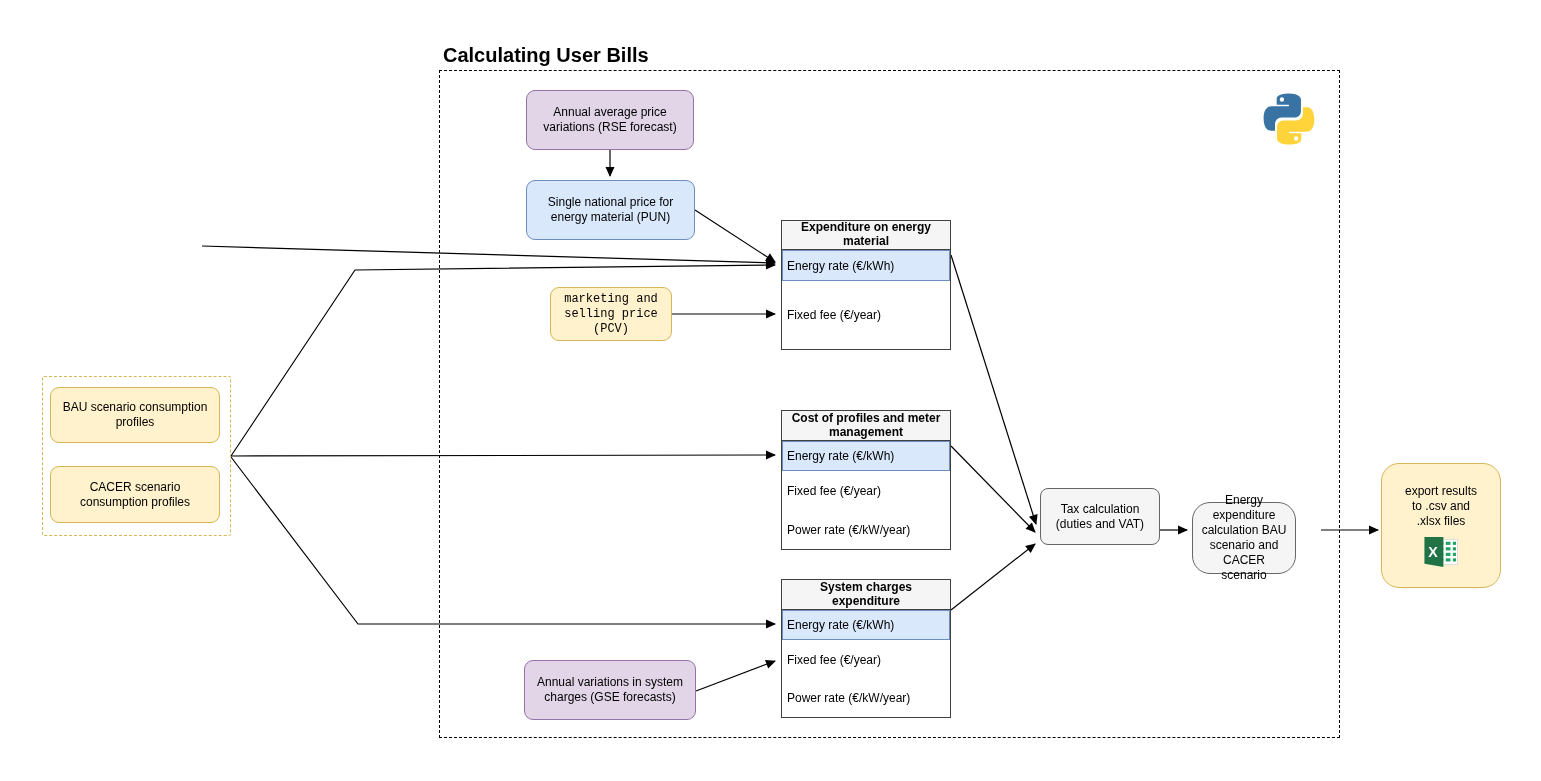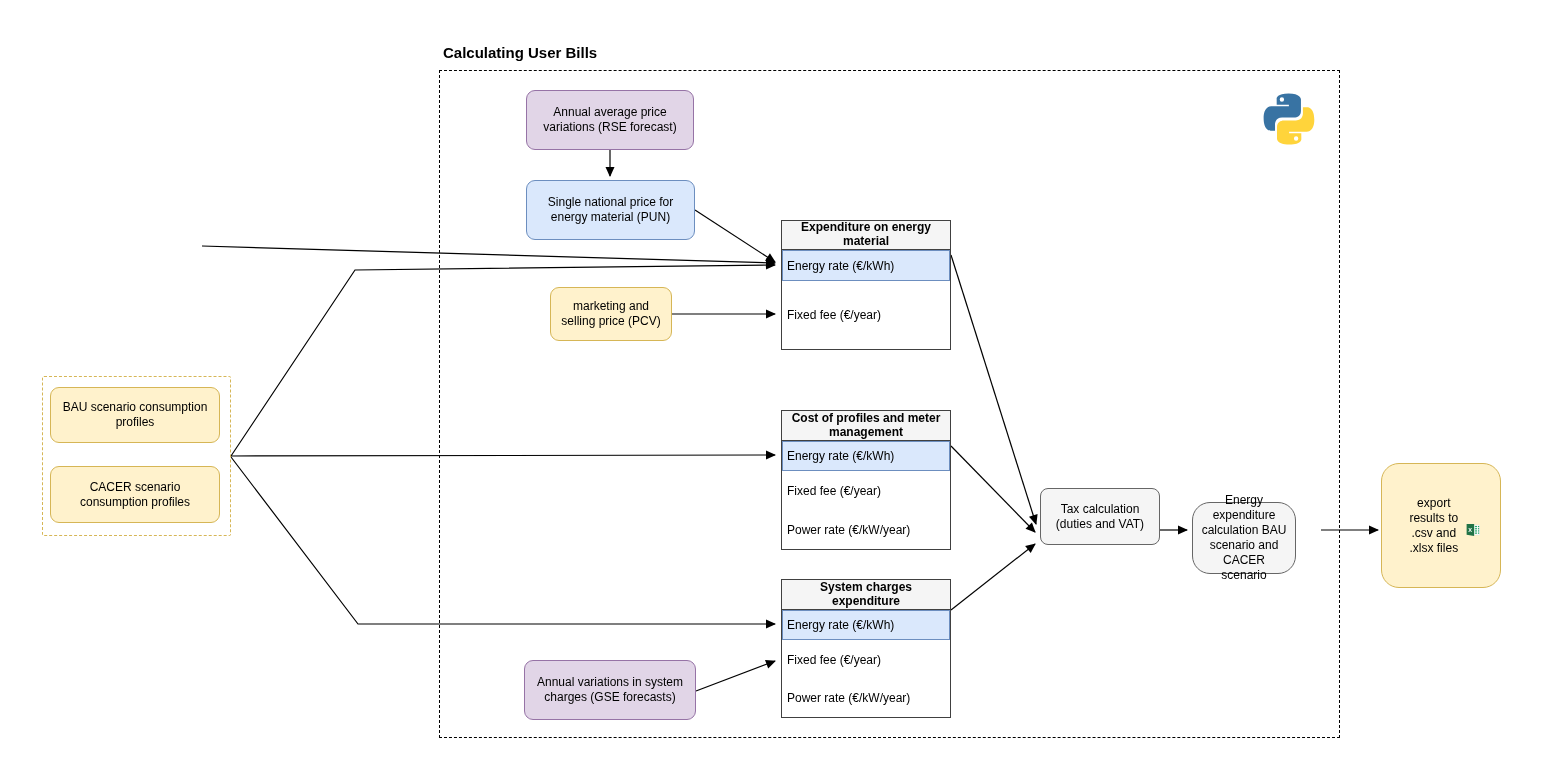--- a/index.html
+++ b/index.html
@@ -3,21 +3,21 @@
 <meta charset="utf-8">
 <style>
   html,body{margin:0;padding:0;background:#ffffff;}
   .canvas{
     position:relative;width:1541px;height:781px;background:#ffffff;
     font-family:"Liberation Sans","DejaVu Sans",sans-serif;color:#000;overflow:hidden;
   }
   .layer{position:absolute;left:0;top:0;width:1541px;height:781px;}
   svg.connectors{pointer-events:none;z-index:1;}
   .diagram-title{
-    position:absolute;left:443px;top:44px;font-size:15px;font-weight:bold;z-index:3;
+    position:absolute;left:443px;top:44px;font-size:20px;font-weight:bold;z-index:3;
   }
   .main-frame{
     position:absolute;left:439px;top:70px;width:901px;height:668px;
     border:1.5px dashed #000;box-sizing:border-box;z-index:0;background:#fff;
   }
   .node{
     position:absolute;z-index:2;box-sizing:border-box;border-radius:9px;
     display:flex;align-items:center;justify-content:center;text-align:center;
     font-size:12px;line-height:1.25;padding:3px 6px;background:#fff;border:1px solid #000;
   }
@@ -36,21 +36,21 @@
   .tbl-header{
     background:#F5F5F5;font-weight:bold;display:flex;align-items:center;justify-content:center;
     text-align:center;line-height:1.15;border-bottom:1px solid #404040;box-sizing:border-box;padding:0 4px;
   }
   .tbl-row{
     display:flex;align-items:center;padding-left:5px;box-sizing:border-box;background:#fff;
   }
   .tbl-row.hl{background:#DAE8FC;box-shadow:inset 0 0 0 1px #6C8EBF;}
   .export-node{
     position:absolute;z-index:2;box-sizing:border-box;border-radius:18px;
-    background:#FFF2CC;border:1px solid #D6B656;display:flex;
+    background:#FFF2CC;border:1px solid #D6B656;display:flex;flex-direction:column;
     align-items:center;justify-content:center;text-align:center;font-size:12px;line-height:1.25;padding:20px;
   }
   .export-node .icon{margin-top:8px;}
   .python-logo{position:absolute;left:1258px;top:88px;width:62px;height:62px;z-index:2;}
 </style>
 </head>
 <body>
 
 <div class="canvas">
 
@@ -97,21 +97,21 @@
   </div>
 
   <div class="node purple" style="left:526px;top:90px;width:168px;height:60px;">
     <span>Annual average price variations (RSE forecast)</span>
   </div>
 
   <div class="node blue" style="left:526px;top:180px;width:169px;height:60px;padding:3px 2px;">
     <span>Single national price for energy material (PUN)</span>
   </div>
 
-  <div class="node yellow" style="left:550px;top:287px;width:122px;height:54px;">
+  <div class="node yellow" style="left:550px;top:287px;width:122px;height:54px;font-family:Liberation Mono, monospace;">
     <span>marketing and selling price (PCV)</span>
   </div>
 
   <div class="node purple" style="left:524px;top:660px;width:172px;height:60px;">
     <span>Annual variations in system charges (GSE forecasts)</span>
   </div>
 
   <div class="tbl" style="left:781px;top:220px;width:170px;height:130px;">
     <div class="tbl-header" style="height:29px;">Expenditure on energy material</div>
     <div class="tbl-row hl" style="height:31px;">Energy rate (€/kWh)</div>

